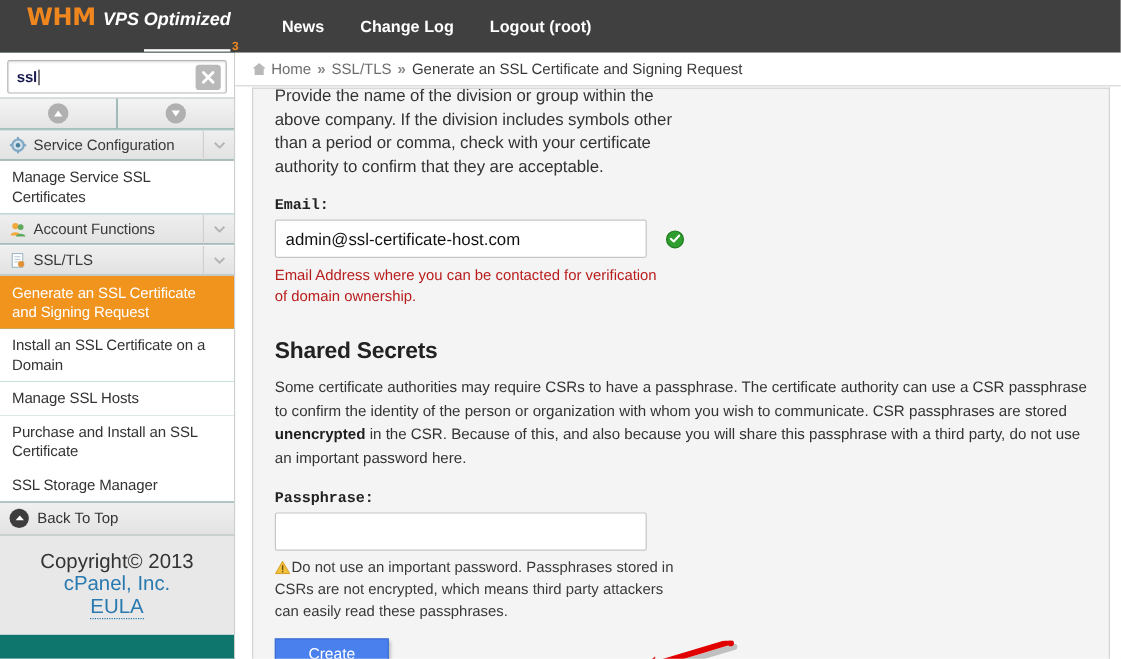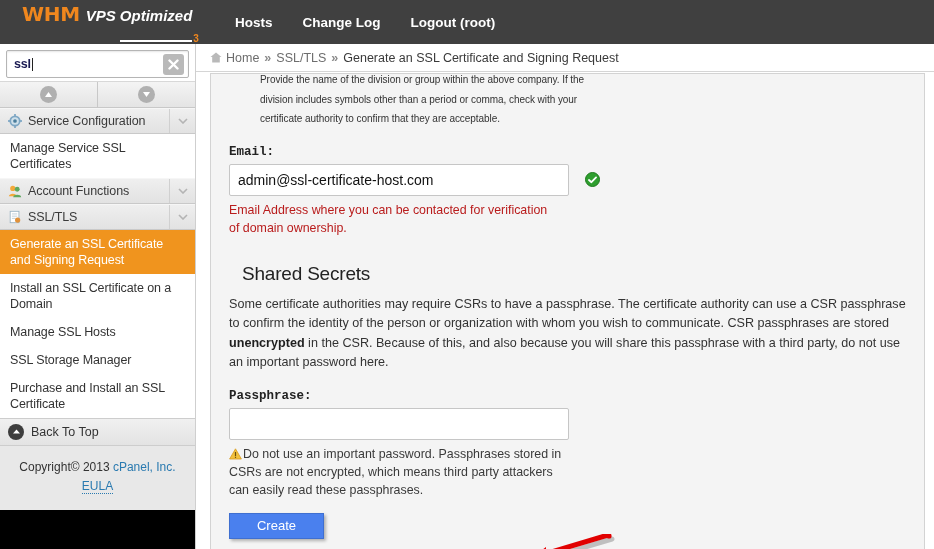--- a/index.html
+++ b/index.html
@@ -37,21 +37,21 @@
   }
   .navlinks { display: flex; align-items: center; margin-left: 36px; }
   .navlinks a {
     color: #ffffff; font-size: 13.5px; font-weight: bold;
     text-decoration: none; margin-right: 30px; white-space: nowrap;
   }
 
   
   .sidebar {
     position: absolute; left: 0; top: 44px; width: 196px; height: 505px;
-    background: #000000; border-right: 1px solid #cfcfcf;
+    background: #0f766e; border-right: 1px solid #cfcfcf;
   }
   .search-wrap {
     height: 38px; padding: 6px 6px 4px 6px; background: #ffffff;
     border-bottom: 1px solid #d8d8d8;
   }
   .search-box {
     position: relative; height: 28px; border: 1px solid #b5b5b5;
     background: #fff; border-radius: 2px;
     box-shadow: inset 0 1px 2px rgba(0,0,0,0.10);
     display: flex; align-items: center;
@@ -118,21 +118,21 @@
   }
   .back-top .upcirc {
     width: 16px; height: 16px; border-radius: 50%; background: #3d3d3d;
     color: #fff; font-size: 8px; display: flex; align-items: center;
     justify-content: center; margin-right: 7px;
   }
   .back-top span.lbl { font-size: 12.5px; color: #333; }
 
   .copyright {
     background: #e8e8e8; padding: 12px 6px 14px 6px; text-align: center;
-    font-size: 12px; color: #333; line-height: 19px;
+    font-size: 17px; color: #333; line-height: 19px;
   }
   .copyright a { color: #2a7ab0; text-decoration: none; }
   .copyright a.eula { border-bottom: 1px dotted #2a7ab0; }
 
   
   .main {
     position: absolute; left: 196px; top: 44px;
     width: 738px; height: 505px; background: #ffffff;
   }
   .breadcrumb {
@@ -147,48 +147,48 @@
   .breadcrumb .sep { margin: 0 5px; color: #8a8a8a; font-weight: bold; }
   .breadcrumb .cur { color: #3a3a3a; }
 
   .panel {
     position: absolute; left: 14px; top: 29px;
     width: 715px; height: 520px;
     background: #f4f4f4; border: 1px solid #d3d3d3; border-bottom: none;
     padding: 0 18px; overflow: hidden;
   }
   .body-text {
-    font-size: 10px; color: #333333; line-height: 19.5px;
-    max-width: 345px; letter-spacing: -0.05px; margin-left: 31px;
+    font-size: 14px; color: #333333; line-height: 19.5px;
+    max-width: 345px; letter-spacing: -0.05px;
   }
   .clip-top { margin-top: -4px; }
   .fld-label {
     font-size: 12.5px; font-weight: bold; color: #222222;
     margin-top: 16px; margin-bottom: 5px; font-family: Liberation Mono, monospace;
   }
   .input-row { display: flex; align-items: center; }
   .txt-input {
-    width: 340px; height: 32px; background: #ffffff;
+    width: 310px; height: 32px; background: #ffffff;
     border: 1px solid #c6c6c6; border-radius: 2px;
     font-size: 14px; color: #111; padding: 0 8px; line-height: 30px;
     font-family: "Liberation Sans", sans-serif;
   }
   .ok-badge {
     width: 15px; height: 15px; border-radius: 50%; background: #2e9e2e;
     margin-left: 16px; color: #fff; font-size: 10px;
     display: flex; align-items: center; justify-content: center;
     border: 1px solid #1d7a1d; font-weight: bold;
   }
   .hint {
     font-size: 12.4px; color: #b91c1c; line-height: 18px;
     margin-top: 5px; max-width: 330px;
   }
   h2.sec-title {
-    font-size: 19px; color: #222222; font-weight: normal;
-    margin: 26px 0 10px 13px; letter-spacing: -0.2px;
+    font-size: 19px; color: #222222; font-weight: bold;
+    margin: 26px 0 10px 0; letter-spacing: -0.2px;
   }
   .wide-text {
     font-size: 12.6px; color: #333333; line-height: 19.5px;
     max-width: 690px;
   }
   .wide-text b { font-weight: bold; color: #1f1f1f; }
   .warn-note {
     font-size: 12.4px; color: #3a3a3a; line-height: 18px;
     margin-top: 5px; max-width: 340px;
   }
@@ -215,21 +215,21 @@
 <div id="app">
 
   <div class="topbar">
     <div class="logo">
       <span class="whm">WHM</span>
       <span class="vps">VPS</span>
       <span class="opt">Optimized</span>
       <span class="three">3</span>
     </div>
     <div class="navlinks">
-      <a href="#">Hosts</a>
+      <a href="#">News</a>
       <a href="#">Change Log</a>
       <a href="#">Logout (root)</a>
     </div>
   </div>
 
   <div class="sidebar">
 
     <div class="search-wrap">
       <div class="search-box">
         <span class="val">ssl</span>
@@ -312,22 +312,22 @@
       <span class="slabel">SSL/TLS</span>
       <span class="chev">
         <svg width="10" height="6" viewBox="0 0 10 6">
             <path d="M1 1 L5 5 L9 1" stroke="#b4b4b4" stroke-width="1.6" fill="none"></path>
           </svg>
       </span>
     </div>
     <div class="nav-item active">Generate an SSL Certificate and Signing Request</div>
     <div class="nav-item">Install an SSL Certificate on a Domain</div>
     <div class="nav-item">Manage SSL Hosts</div>
+    <div class="nav-item">Purchase and Install an SSL Certificate</div>
     <div class="nav-item">SSL Storage Manager</div>
-    <div class="nav-item">Purchase and Install an SSL Certificate</div>
 
     <div class="back-top">
       <span class="upcirc">
         <svg width="9" height="9" viewBox="0 0 9 9">
             <path d="M4.5 1.5 L8 5.5 L1 5.5 Z" fill="#ffffff"></path>
           </svg>
       </span>
       <span class="lbl">Back To Top</span>
     </div>
 

